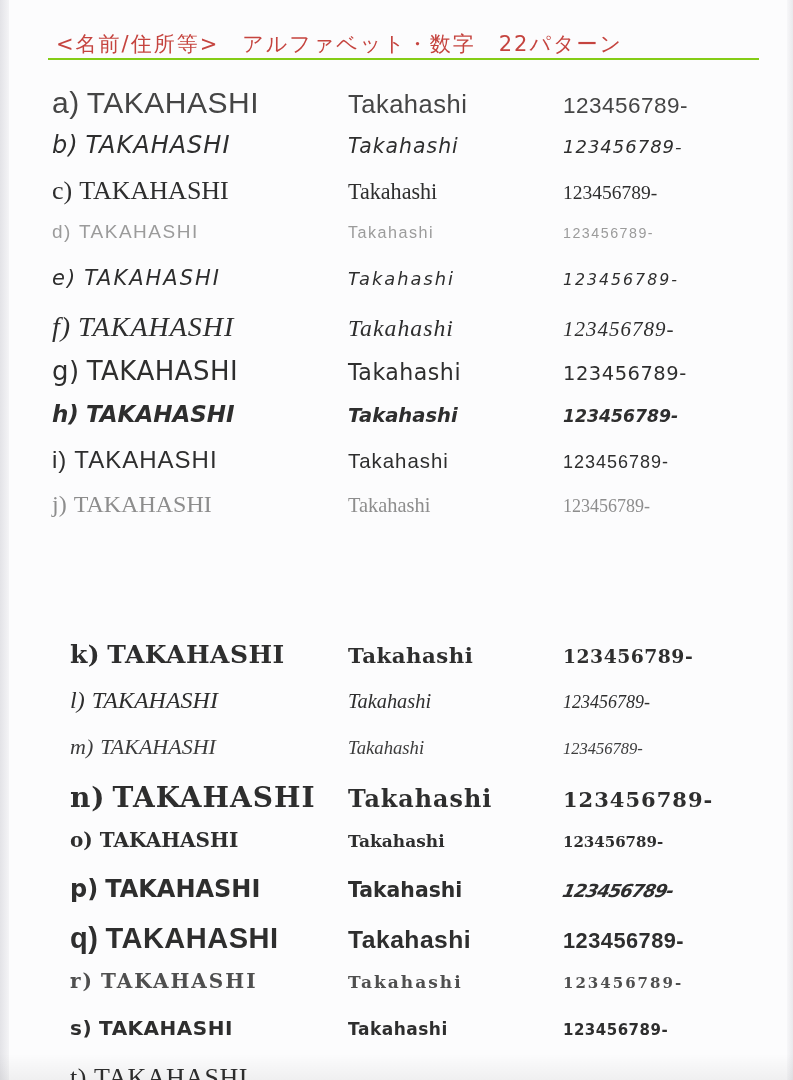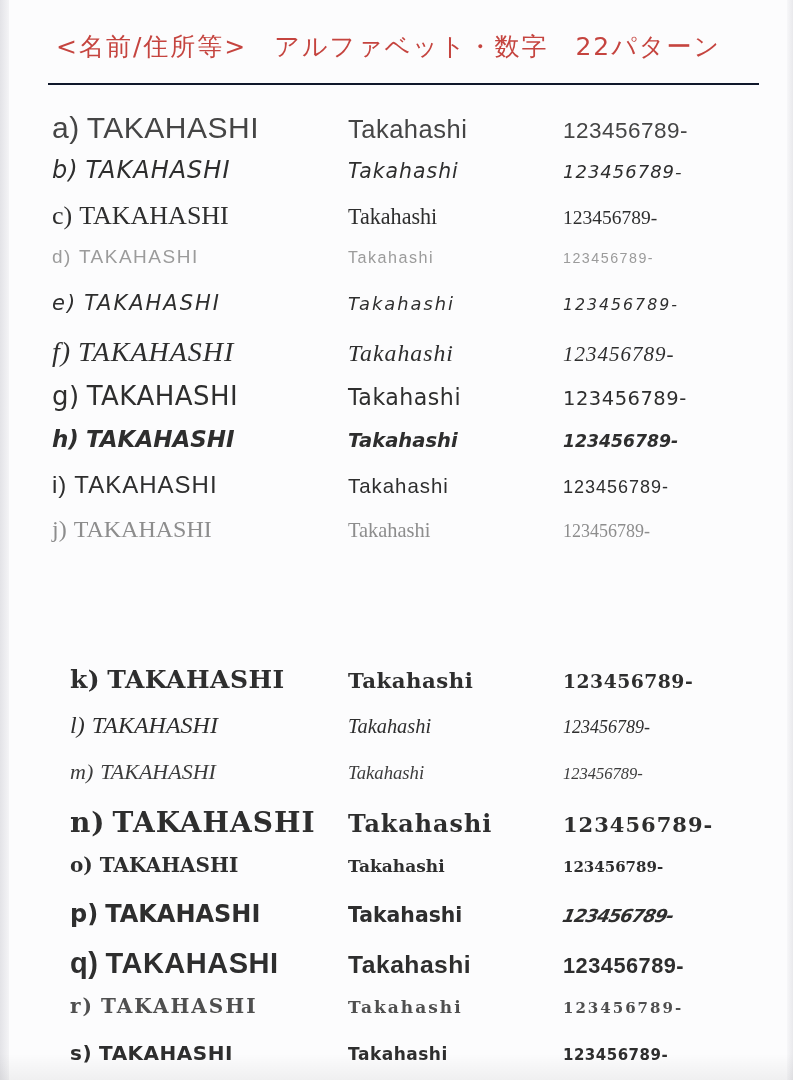--- a/index.html
+++ b/index.html
@@ -10,25 +10,25 @@
   }
   .edge-left{position:absolute;left:0;top:0;width:9px;height:100%;
     background:linear-gradient(to right,#e3e3e7,#f4f4f6);}
   .edge-right{position:absolute;right:0;top:0;width:6px;height:100%;
     background:linear-gradient(to left,#e9e9ec,#f7f7f9);}
   .edge-bottom{position:absolute;left:0;bottom:0;width:100%;height:26px;
     background:linear-gradient(to bottom,rgba(0,0,0,0),rgba(0,0,0,0.05));}
 
   .title{
     margin:30px 34px 0 48px;
-    padding:0 4px 20px 8px;
-    border-bottom:2px solid #0f172a;
+    padding:0 4px 0 8px;
+    border-bottom:2px solid #84cc16;
     color:#c5443f;
     font-family:"DejaVu Sans",sans-serif;
-    font-size:25px;letter-spacing:2px;white-space:nowrap;
+    font-size:21px;letter-spacing:2px;white-space:nowrap;
   }
 
   .section{margin-top:26px;}
   .section-gap{height:78px;}
 
   .row{
     display:grid;align-items:baseline;
     padding-left:52px;
     grid-template-columns:296px 215px auto;
     margin-bottom:9px;min-height:36px;

